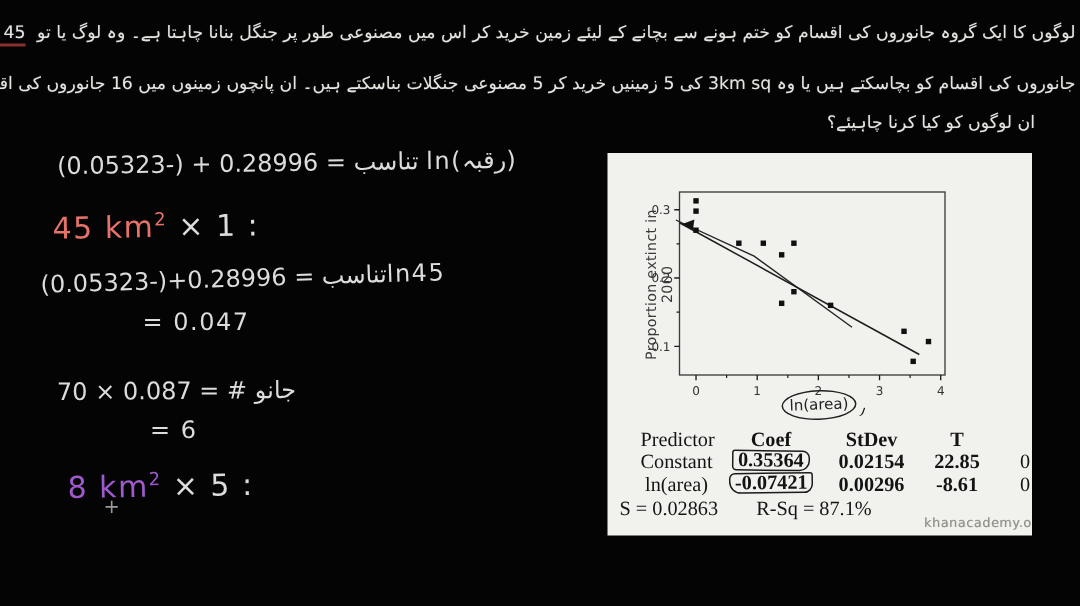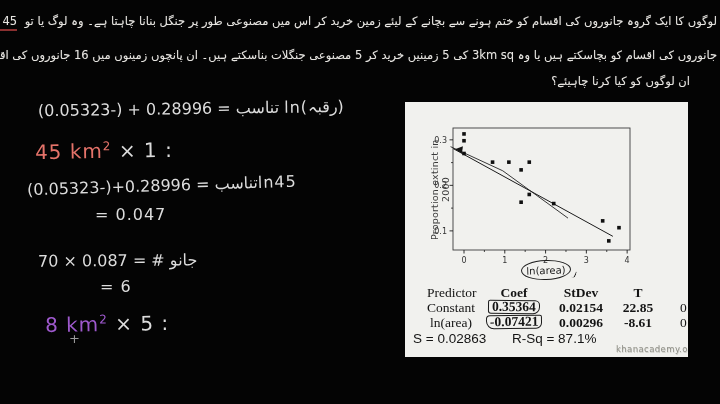--- a/index.html
+++ b/index.html
@@ -70,21 +70,21 @@
   .trow .c1{text-align:center;margin-left:14px;}
   .trow .c2,.trow .c3,.trow .c4{text-align:center;font-weight:bold;}
   .trow .c5{text-align:left;padding-left:13px;}
   .coef-box{
     display:inline-block;border:1.4px solid #1b1b1b;padding:0 3px;line-height:12px;
   }
   .box-a{border-radius:2px 5px 7px 3px;transform:rotate(.7deg);}
   .box-b{border-radius:4px 2px 6px 8px;transform:rotate(-.7deg);}
   #s-line{
     position:absolute;left:8px;top:229px;
-    font-family:Liberation Sans, sans-serif;font-size:13.5px;color:#141414;
+    font-family:Liberation Serif, serif;font-size:13.5px;color:#141414;
   }
   #s-line .rsq{margin-left:22px;}
   #watermark{
     position:absolute;left:211px;top:242px;font-size:8.5px;color:#85857d;
     letter-spacing:.4px;opacity:.9;text-shadow:.5px .5px 0 #c9c9c2;
   }
 </style>
 </head>
 <body>
 

